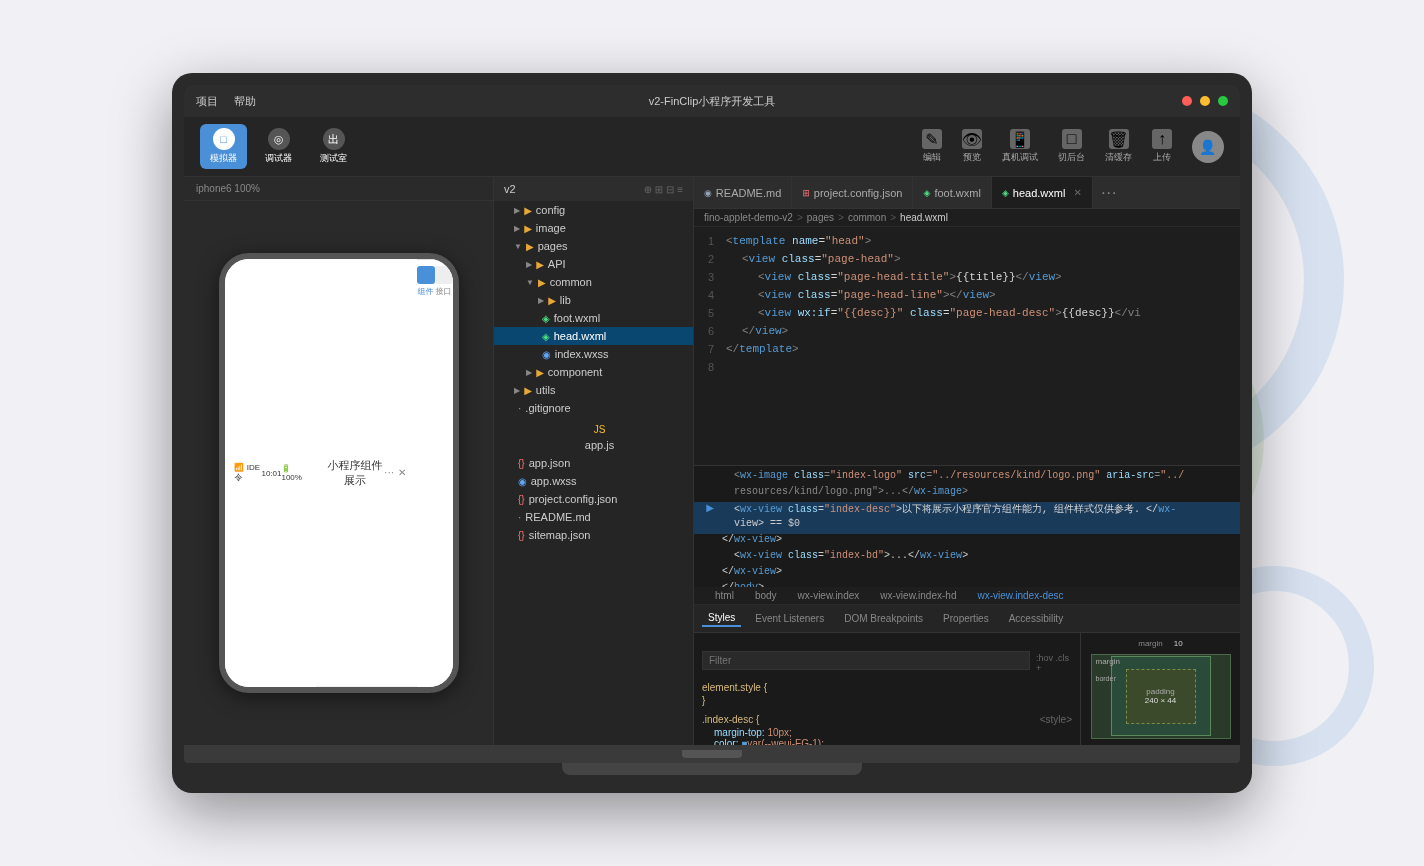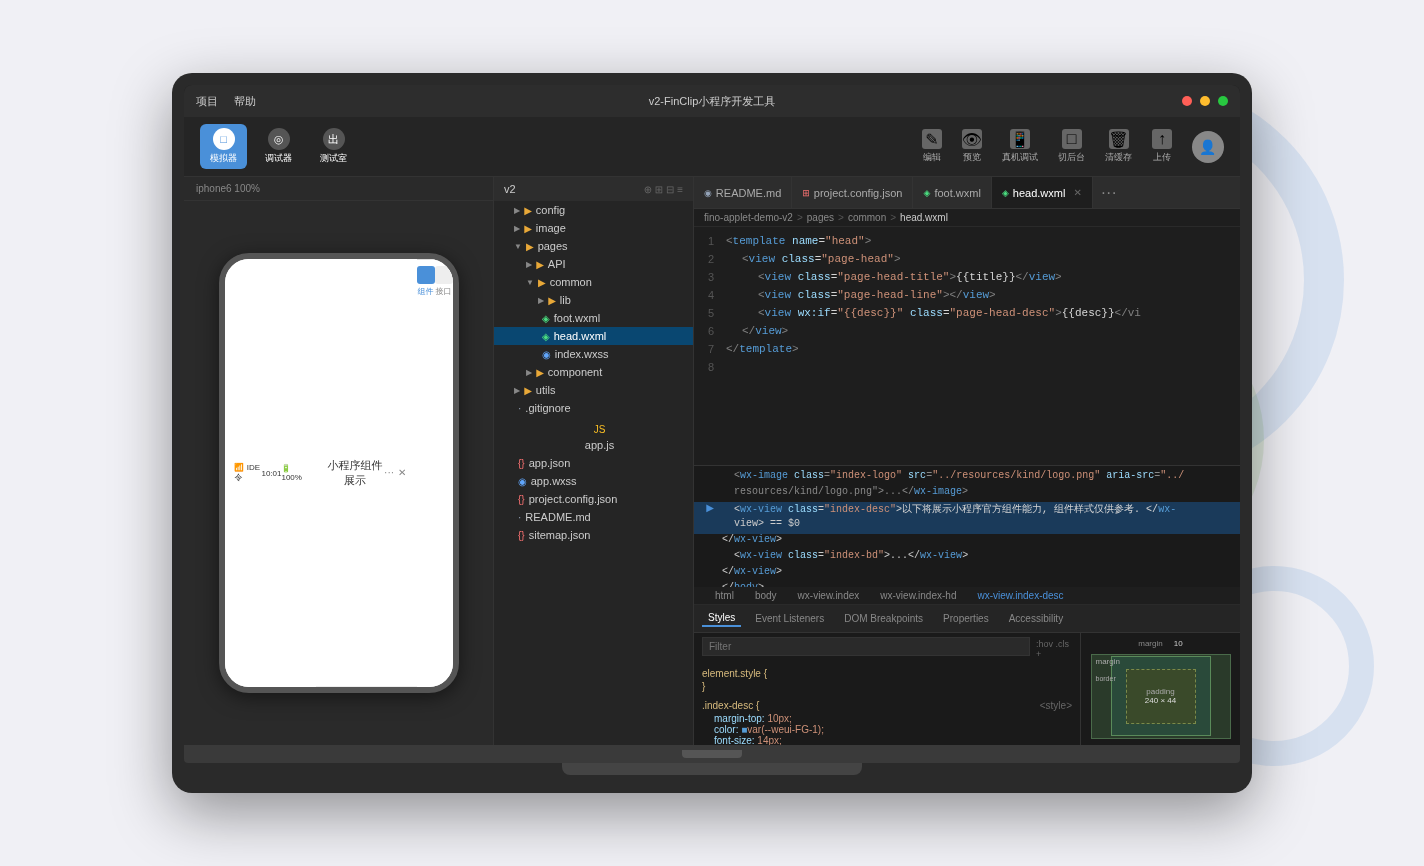--- a/index.html
+++ b/index.html
@@ -459,21 +459,21 @@
     .path-item.active { color: #4a90d9; }
 
     .styles-panel {
       display: flex;
       flex: 1;
       overflow: hidden;
     }
     .styles-left {
       flex: 1;
       overflow-y: auto;
-      padding: 4px 8px;
+      padding: 18px 8px;
     }
     .styles-filter {
       width: 100%;
       background: #2a2a2a;
       border: 1px solid #333;
       color: #ccc;
       font-size: 10px;
       padding: 3px 6px;
       margin-bottom: 6px;
     }

